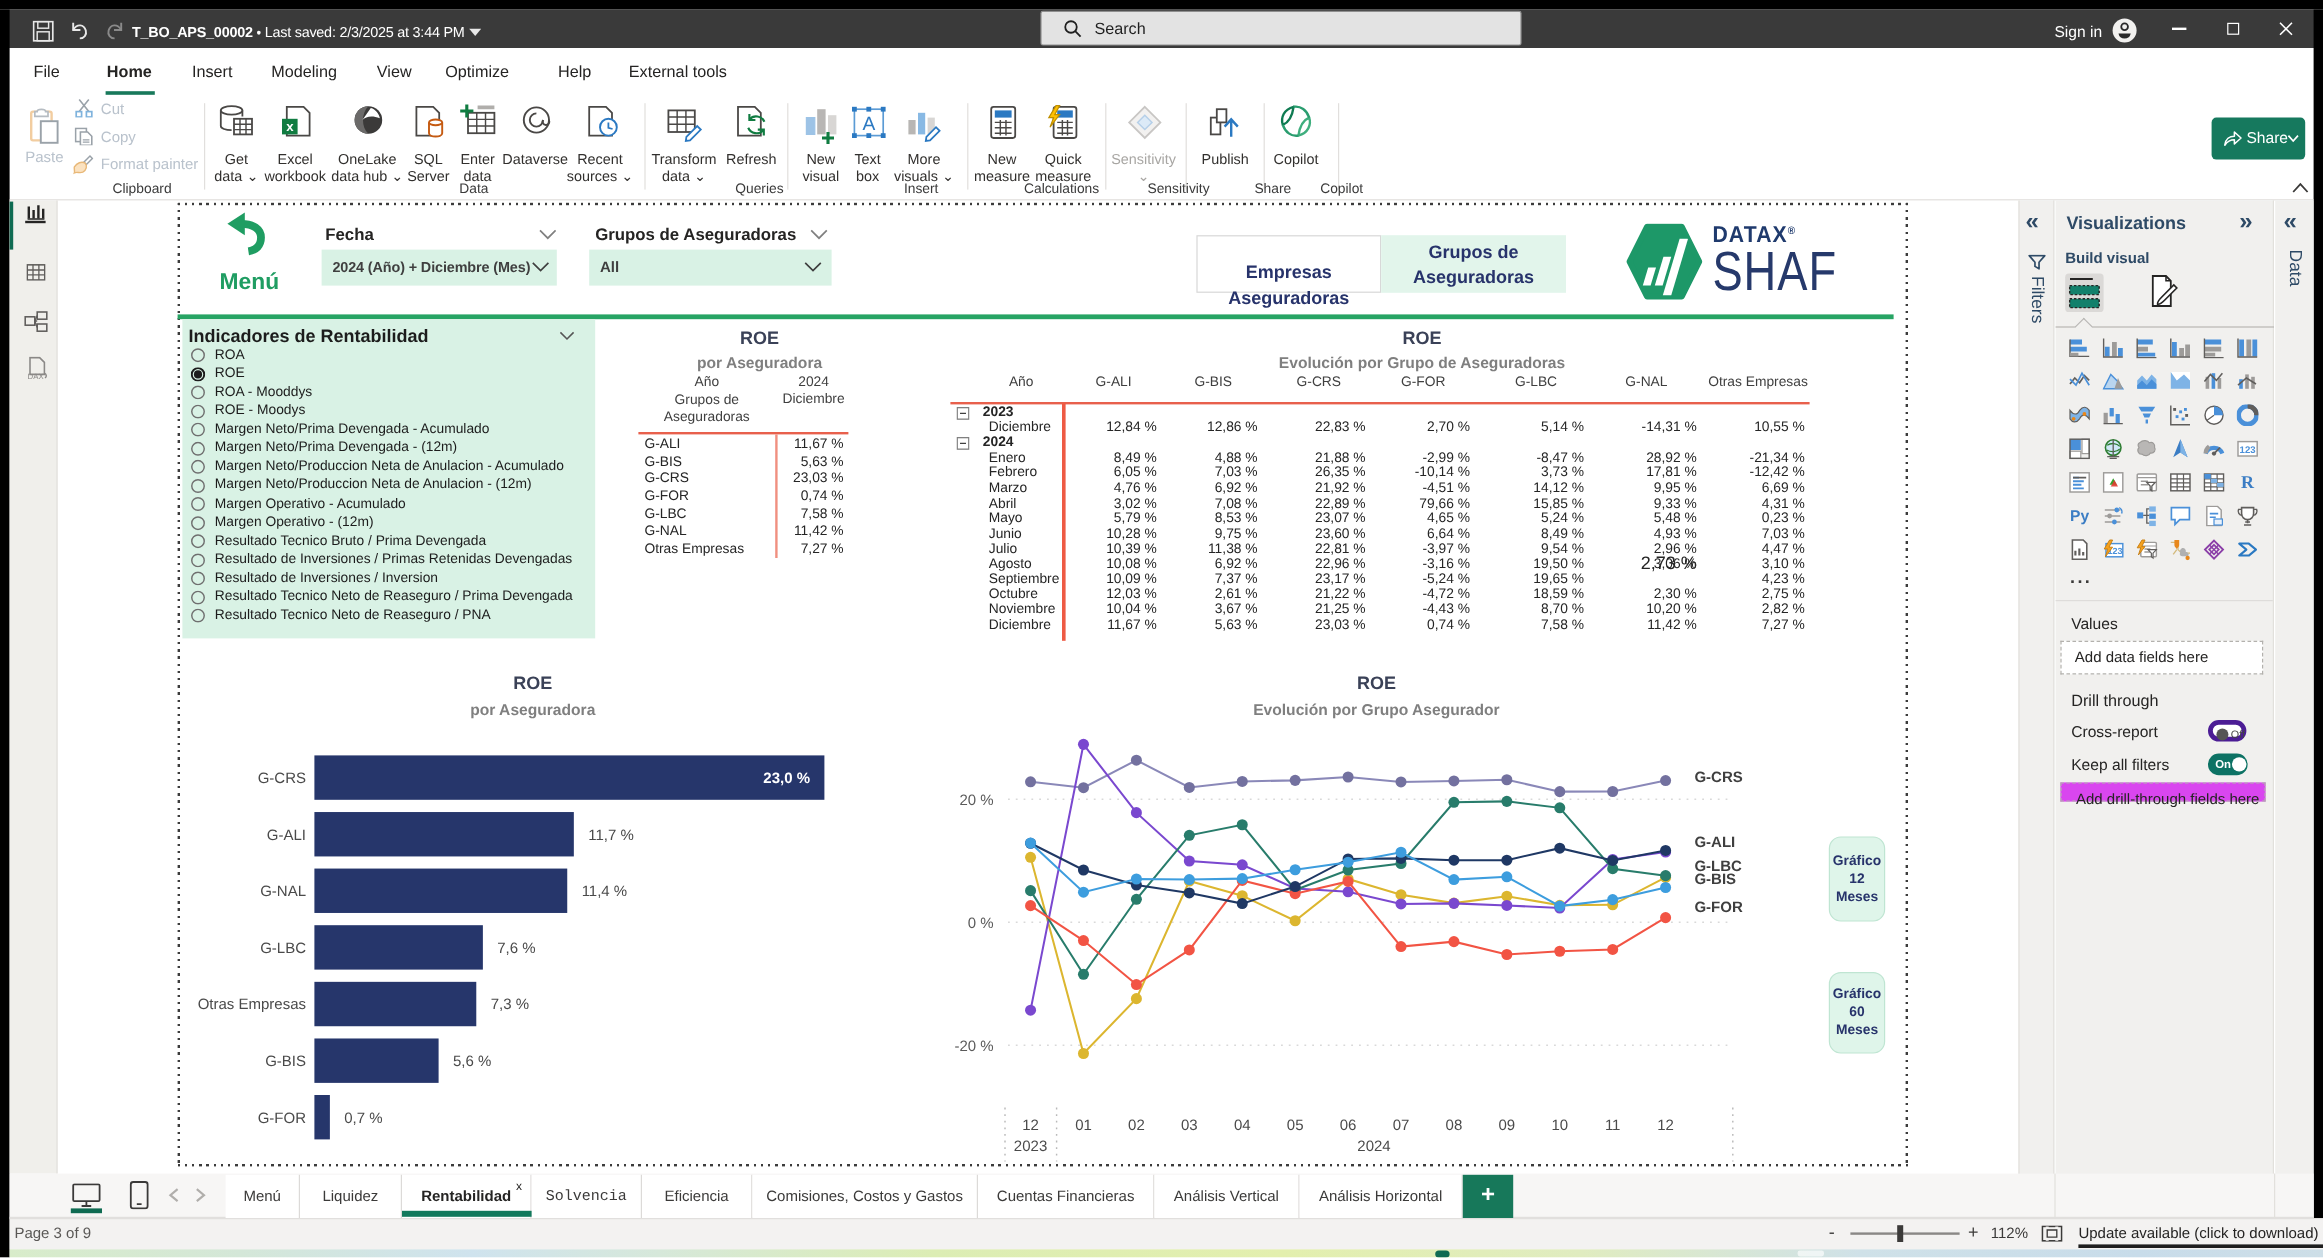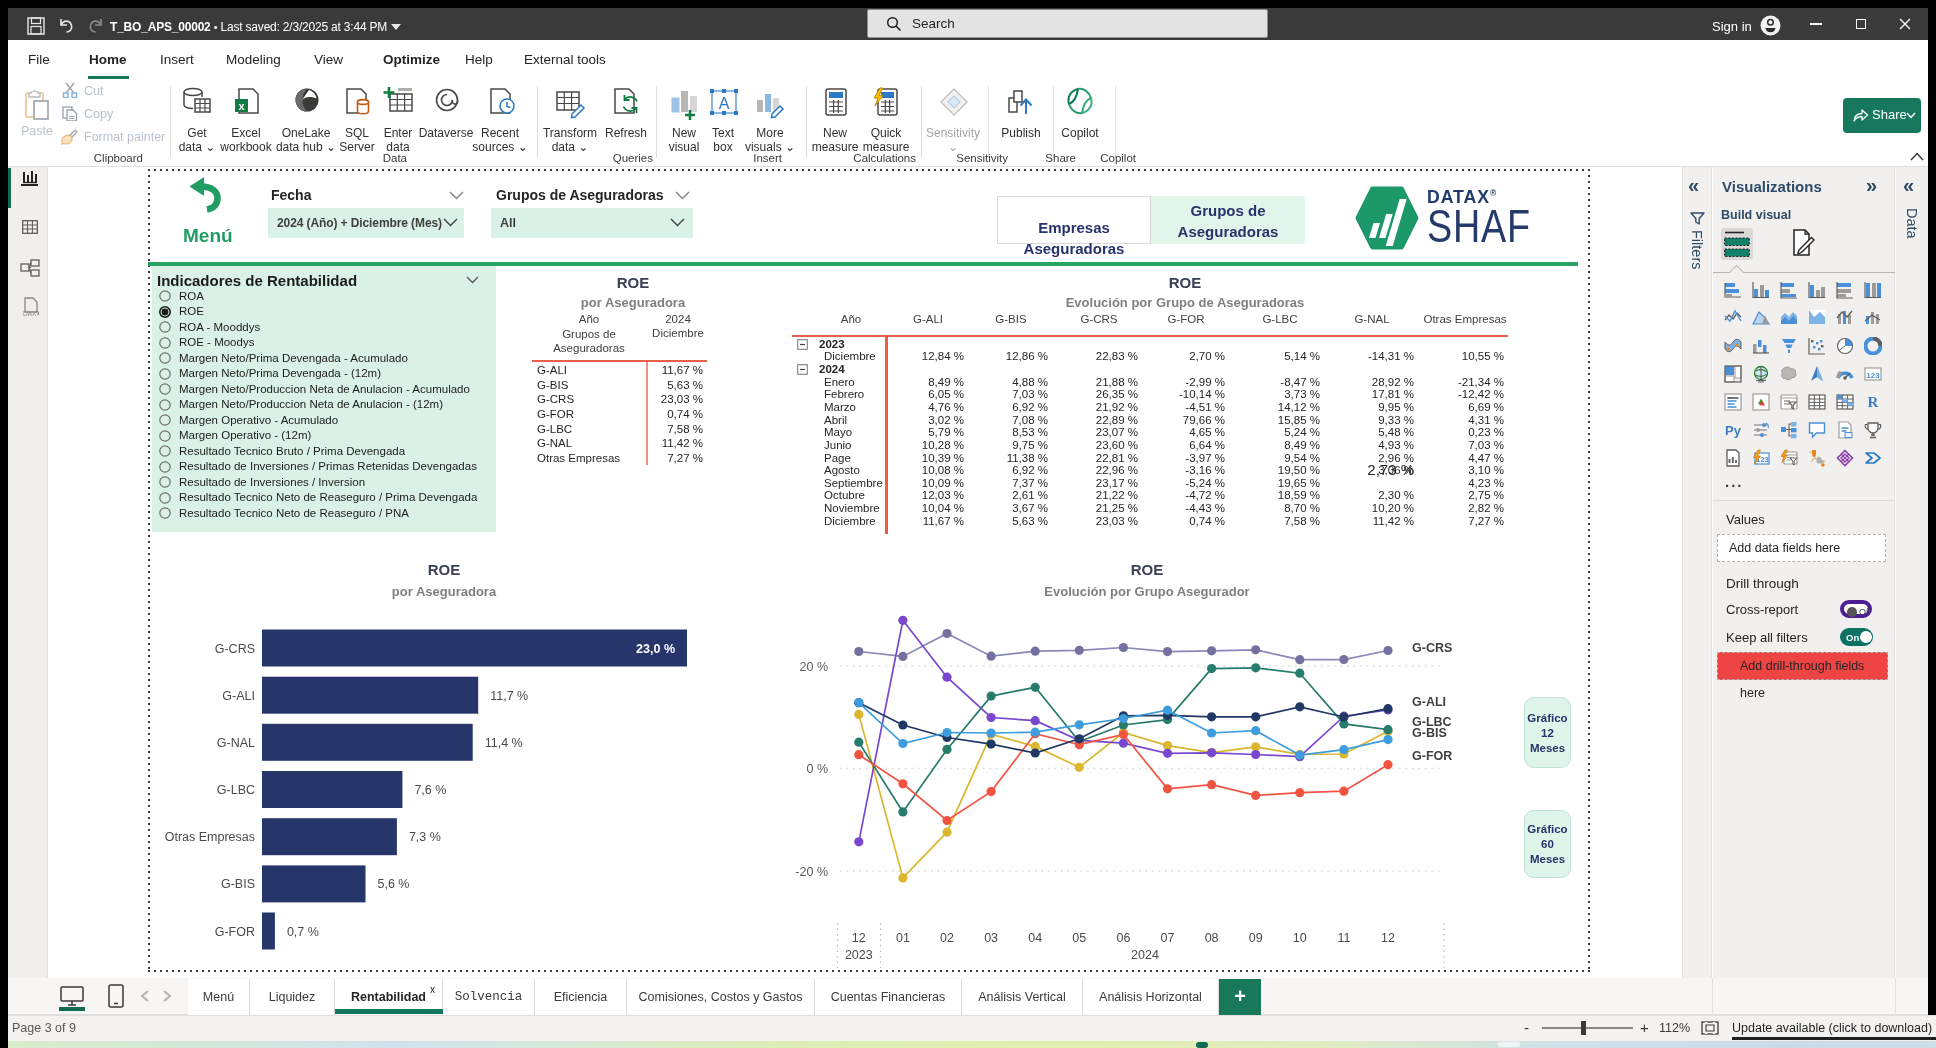--- a/index.html
+++ b/index.html
@@ -53,21 +53,21 @@
 <div class="abs" style="left:1810px;top:23px;width:12px;height:1.6px;background:#fff"></div>
 <div class="abs" style="left:1856px;top:19px;width:10px;height:10px;border:1.4px solid #fff"></div>
 <svg class="abs" style="left:1899px;top:18px" width="12" height="12" viewBox="0 0 12 12">
     <path d="M1 1 L11 11 M11 1 L1 11" stroke="#fff" stroke-width="1.3"></path>
   </svg>
 <div class="ribtab" style="left:28px;">File</div>
 <div class="ribtab" style="left:89px;font-weight:bold;">Home</div>
 <div class="ribtab" style="left:160px;">Insert</div>
 <div class="ribtab" style="left:226px;">Modeling</div>
 <div class="ribtab" style="left:314px;">View</div>
-<div class="ribtab" style="left:383px;font-weight:bold;">Optimize</div>
+<div class="ribtab" style="left:371px;">Optimize</div>
 <div class="ribtab" style="left:465px;">Help</div>
 <div class="ribtab" style="left:524px;">External tools</div>
 <div class="abs" style="left:88px;top:76px;width:41px;height:3px;background:#18795b"></div>
 <div class="abs" style="left:1843px;top:98px;width:78px;height:35px;background:#16795e;border-radius:4px;color:#fff">
 <svg class="abs" style="left:9px;top:9px" width="17" height="16" viewBox="0 0 17 16">
       <path d="M2 14 C2.5 9 6 6.5 10 6.5 L10 3 L15.5 8 L10 13 L10 9.5 C6.5 9.5 4 11 2 14 Z" fill="none" stroke="#fff" stroke-width="1.3" stroke-linejoin="round"></path>
     </svg>
 <div class="abs" style="left:29px;top:9px;font-size:13px">Share</div>
 <svg class="abs" style="left:63px;top:14px" width="10" height="7" viewBox="0 0 10 7">
       <path d="M1 1 L5 5.5 L9 1" fill="none" stroke="#fff" stroke-width="1.4"></path>
@@ -502,21 +502,21 @@
 <div class="abs" style="left:1726px;top:602px;font-size:13px;color:#252423">Cross-report</div>
 <div class="abs" style="left:1840px;top:600px;width:32px;height:18px;border:4px solid #4c1d95;border-radius:10px;background:#fff">
 <div class="abs" style="left:3px;top:3px;width:10px;height:10px;border-radius:50%;background:#555"></div>
 <div class="abs" style="left:15px;top:3px;font-size:9px;color:#444">Off</div>
   </div>
 <div class="abs" style="left:1726px;top:630px;font-size:13px;color:#252423">Keep all filters</div>
 <div class="abs" style="left:1840px;top:628px;width:33px;height:18px;border-radius:10px;background:#0d7264">
 <div class="abs" style="left:6px;top:3.5px;font-size:9.5px;color:#fff;font-weight:bold">On</div>
 <div class="abs" style="left:20px;top:3px;width:12px;height:12px;border-radius:50%;background:#fff"></div>
   </div>
-<div class="abs" style="left:1717px;top:652px;width:171px;height:28px;background:#ef4444;border:1px dashed #b3b1ad;line-height:27px;font-size:12.5px;color:#252423;padding-left:22px">Add drill-through fields here</div>
+<div class="abs" style="left:1717px;top:652px;width:171px;height:16px;background:#d946ef;border:1px dashed #b3b1ad;line-height:27px;font-size:12.5px;color:#252423;padding-left:12px">Add drill-through fields here</div>
 <div class="abs" style="left:1896px;top:167px;width:32px;height:847px;background:#f1f0ee"></div>
 <div class="abs" style="left:1903px;top:174px;font-size:20px;font-weight:bold;color:#2e4a66">«</div>
 <div class="abs" style="left:1904px;top:208px;font-size:14.5px;color:#2e4a66;writing-mode:vertical-rl">Data</div>
 <div class="abs" style="left:8px;top:978px;width:1920px;height:37px;background:#f7f6f5;border-bottom:1px solid #e1dfdd"></div>
 <svg class="abs" style="left:59px;top:986px" width="26" height="20" viewBox="0 0 26 20">
     <rect x="2" y="1" width="22" height="14" rx="1" fill="none" stroke="#3b3a39" stroke-width="1.5"></rect>
     <path d="M9 19 h8 M13 15 v4" stroke="#3b3a39" stroke-width="1.5"></path>
   </svg>
 <div class="abs" style="left:59px;top:1007px;width:26px;height:4px;background:#0f6b52"></div>
 <svg class="abs" style="left:107px;top:984px" width="18" height="24" viewBox="0 0 18 24">
@@ -761,21 +761,21 @@
 <div class="abs" style="left:1324px;top:426.2799999999999px;width:90px;text-align:right;font-size:11.5px;color:#252525">5,48 %</div>
 <div class="abs" style="left:1414px;top:426.2799999999999px;width:90px;text-align:right;font-size:11.5px;color:#252525">0,23 %</div>
 <div class="abs" style="left:824px;top:438.9199999999999px;font-size:11.5px;color:#252525">Junio</div>
 <div class="abs" style="left:874px;top:438.9199999999999px;width:90px;text-align:right;font-size:11.5px;color:#252525">10,28 %</div>
 <div class="abs" style="left:958px;top:438.9199999999999px;width:90px;text-align:right;font-size:11.5px;color:#252525">9,75 %</div>
 <div class="abs" style="left:1048px;top:438.9199999999999px;width:90px;text-align:right;font-size:11.5px;color:#252525">23,60 %</div>
 <div class="abs" style="left:1135px;top:438.9199999999999px;width:90px;text-align:right;font-size:11.5px;color:#252525">6,64 %</div>
 <div class="abs" style="left:1230px;top:438.9199999999999px;width:90px;text-align:right;font-size:11.5px;color:#252525">8,49 %</div>
 <div class="abs" style="left:1324px;top:438.9199999999999px;width:90px;text-align:right;font-size:11.5px;color:#252525">4,93 %</div>
 <div class="abs" style="left:1414px;top:438.9199999999999px;width:90px;text-align:right;font-size:11.5px;color:#252525">7,03 %</div>
-<div class="abs" style="left:824px;top:451.5599999999999px;font-size:11.5px;color:#252525">Page</div>
+<div class="abs" style="left:824px;top:451.5599999999999px;font-size:11.5px;color:#252525">Julio</div>
 <div class="abs" style="left:874px;top:451.5599999999999px;width:90px;text-align:right;font-size:11.5px;color:#252525">10,39 %</div>
 <div class="abs" style="left:958px;top:451.5599999999999px;width:90px;text-align:right;font-size:11.5px;color:#252525">11,38 %</div>
 <div class="abs" style="left:1048px;top:451.5599999999999px;width:90px;text-align:right;font-size:11.5px;color:#252525">22,81 %</div>
 <div class="abs" style="left:1135px;top:451.5599999999999px;width:90px;text-align:right;font-size:11.5px;color:#252525">-3,97 %</div>
 <div class="abs" style="left:1230px;top:451.5599999999999px;width:90px;text-align:right;font-size:11.5px;color:#252525">9,54 %</div>
 <div class="abs" style="left:1324px;top:451.5599999999999px;width:90px;text-align:right;font-size:11.5px;color:#252525">2,96 %</div>
 <div class="abs" style="left:1414px;top:451.5599999999999px;width:90px;text-align:right;font-size:11.5px;color:#252525">4,47 %</div>
 <div class="abs" style="left:824px;top:464.1999999999999px;font-size:11.5px;color:#252525">Agosto</div>
 <div class="abs" style="left:874px;top:464.1999999999999px;width:90px;text-align:right;font-size:11.5px;color:#252525">10,08 %</div>
 <div class="abs" style="left:958px;top:464.1999999999999px;width:90px;text-align:right;font-size:11.5px;color:#252525">6,92 %</div>

